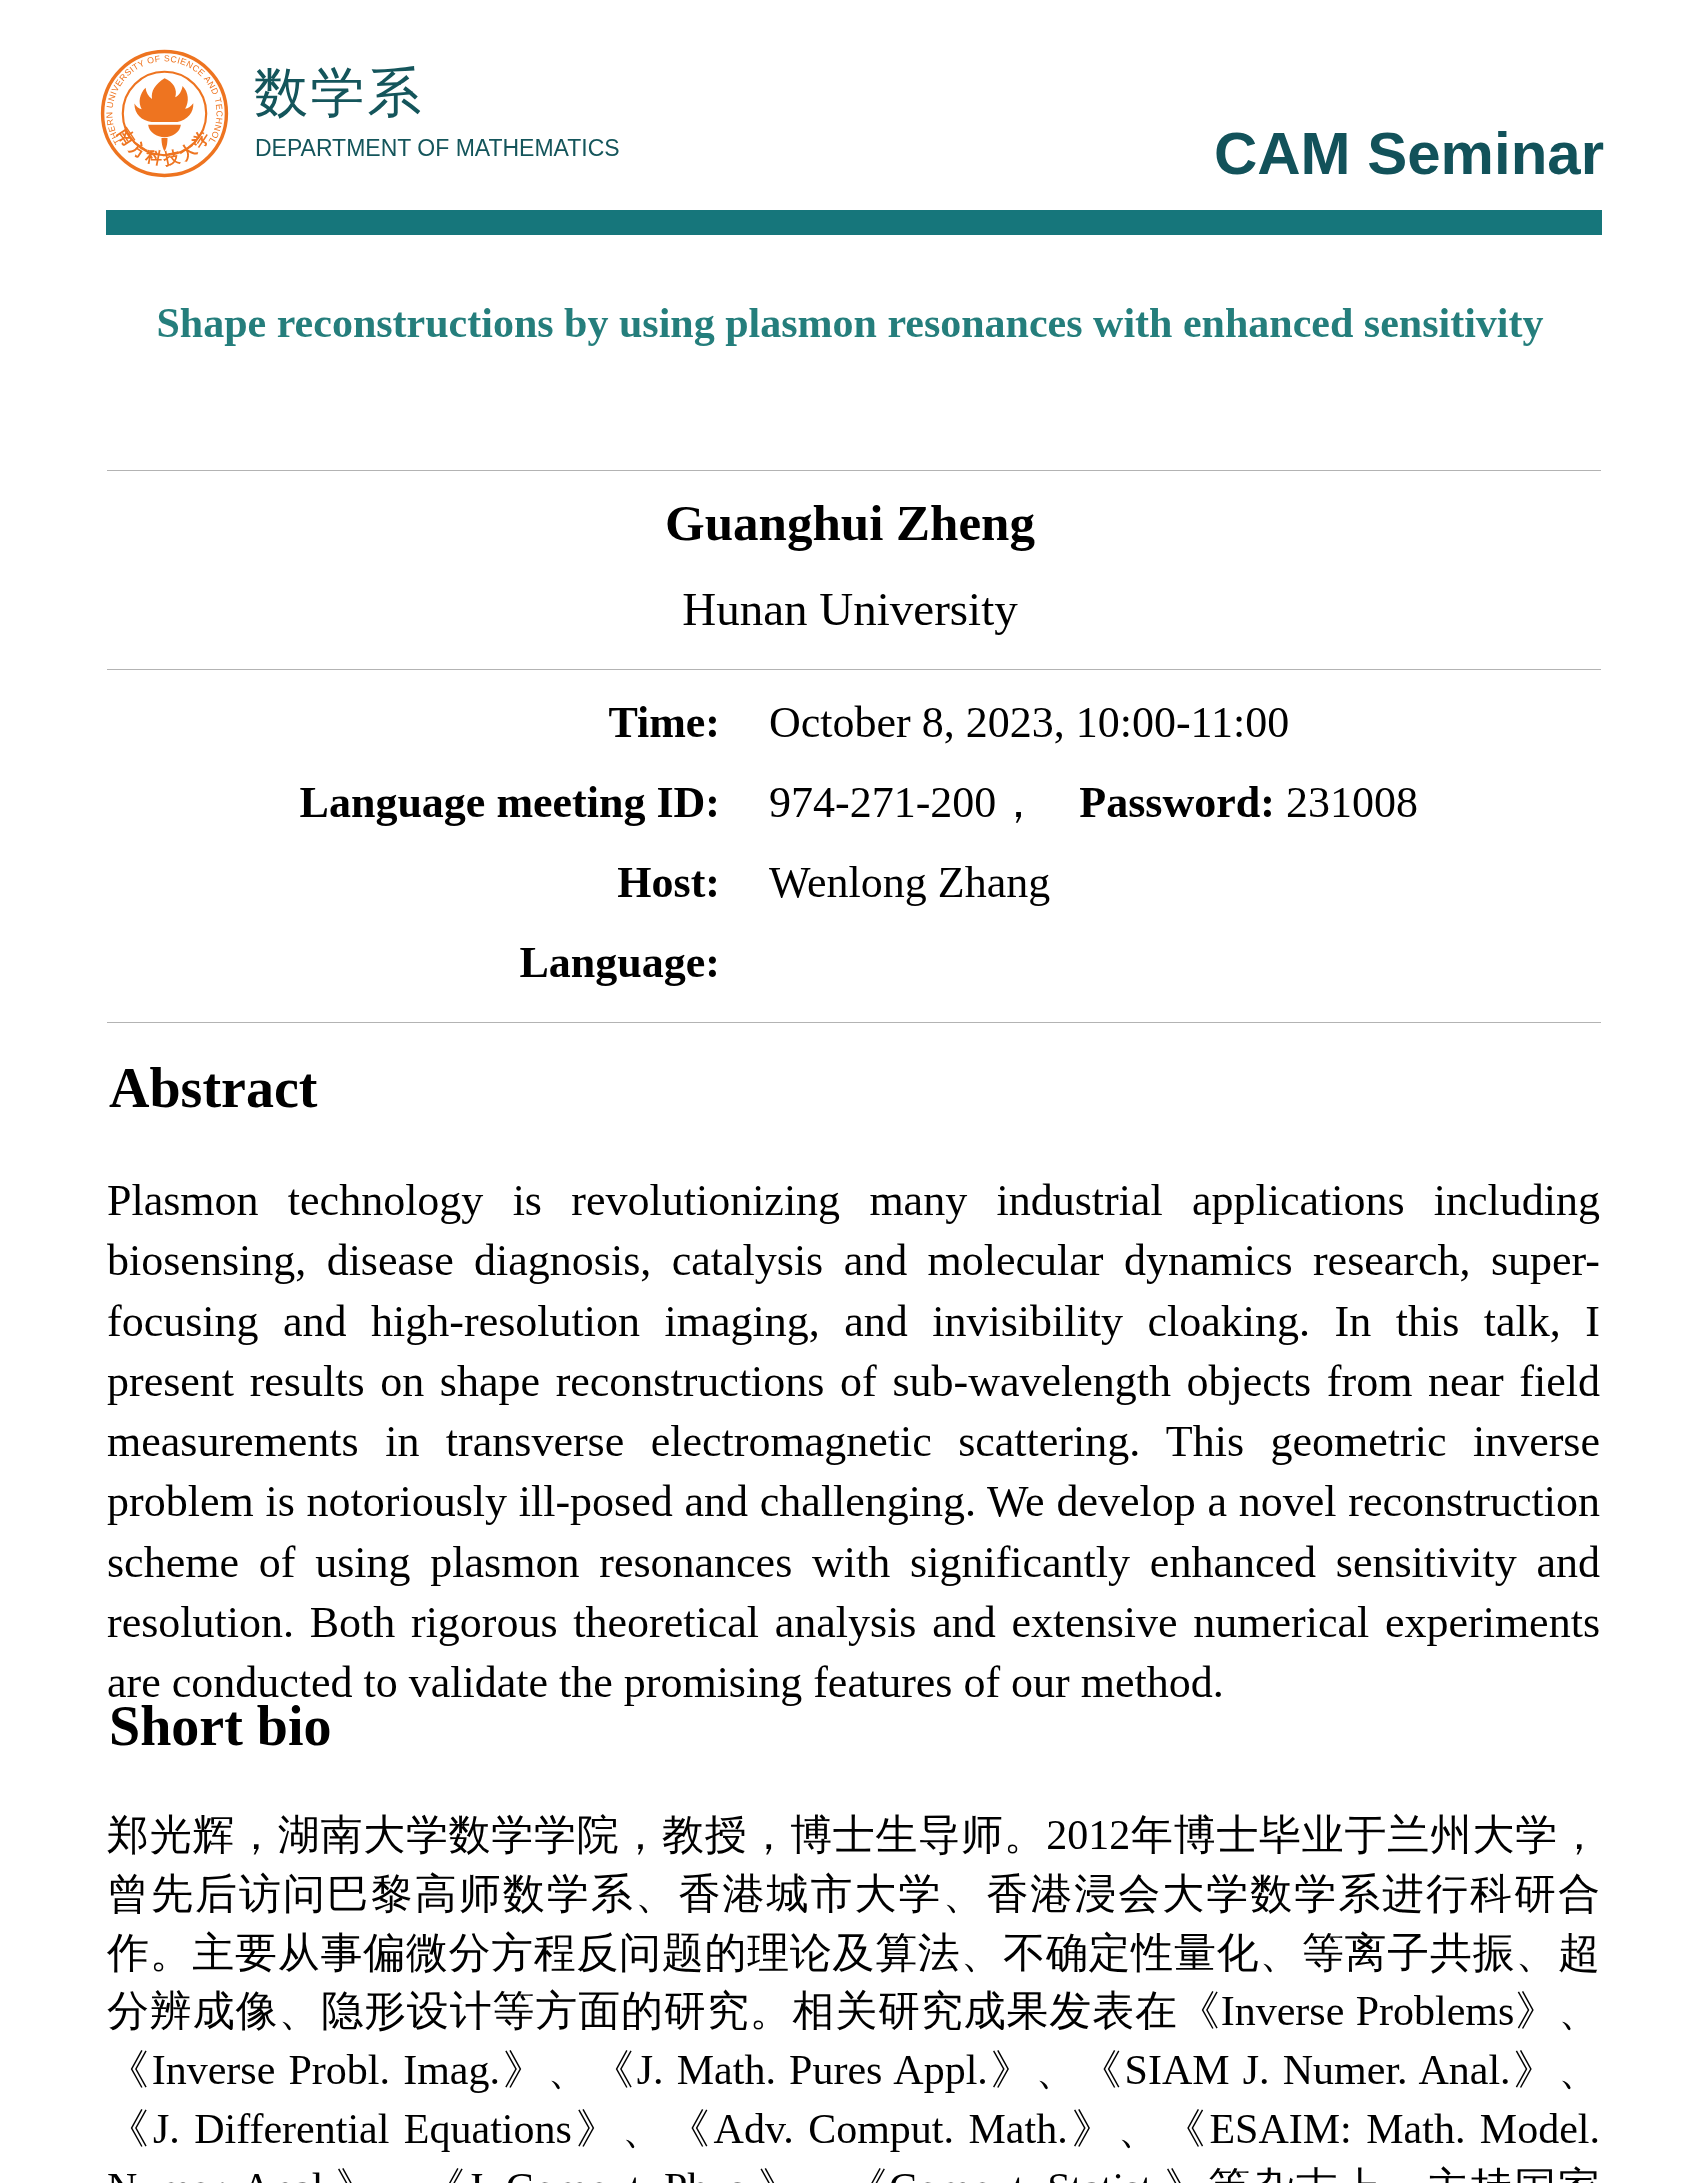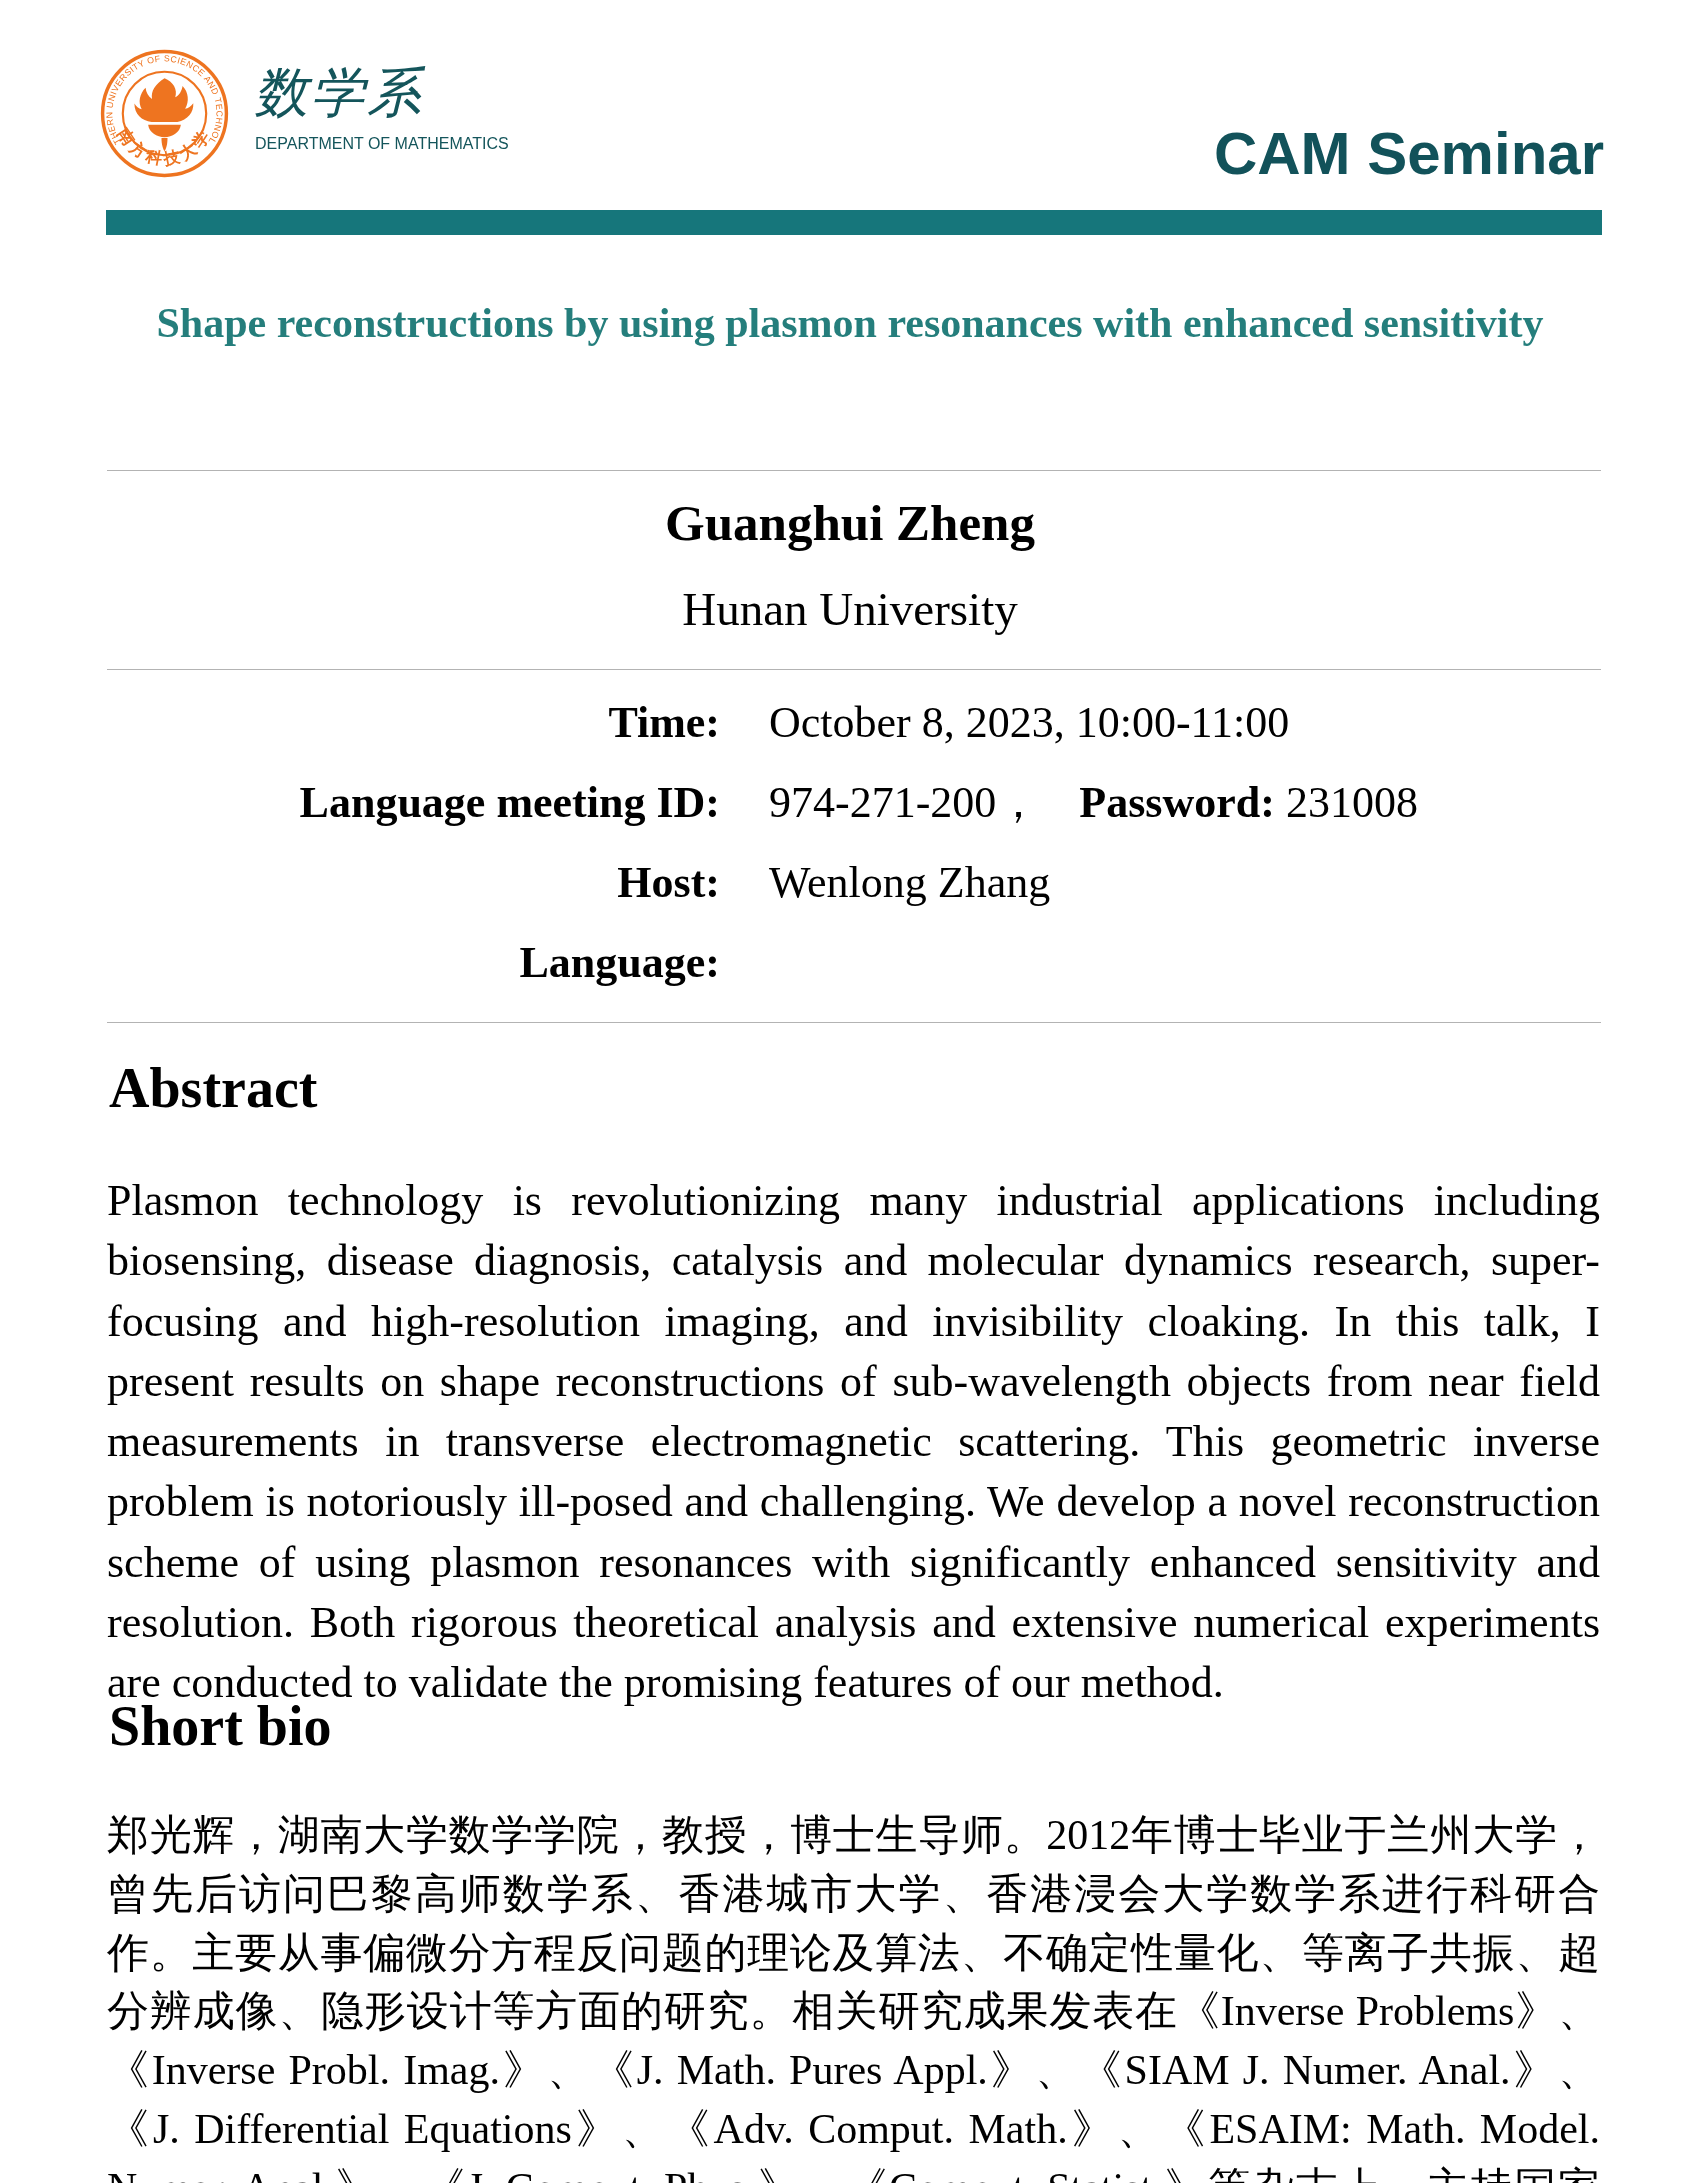--- a/index.html
+++ b/index.html
@@ -9,26 +9,26 @@
     background:#ffffff;
     overflow:hidden;
     font-family:"Liberation Serif","DejaVu Serif",serif;
     color:#000;
   }
   
   .seal{position:absolute;left:100px;top:49px;width:129px;height:129px;}
   .dept-cn{
     position:absolute;left:254px;top:66px;
     font-size:54px;line-height:1.0;letter-spacing:2.6px;
-    color:#14555b;font-weight:500;font-style:italic;
+    color:#14555b;font-weight:500;
   }
   .dept-en{
     position:absolute;left:255px;top:135px;
     font-family:"Liberation Sans","DejaVu Sans",sans-serif;
-    font-size:16px;letter-spacing:0px;color:#14555b;
+    font-size:23px;letter-spacing:0px;color:#14555b;
   }
   .seminar-series{
     position:absolute;right:96px;top:124px;
     font-family:"Liberation Sans","DejaVu Sans",sans-serif;
     font-weight:bold;font-size:60px;line-height:1;
     color:#12525a;
   }
   .bar{position:absolute;left:106px;width:1496px;height:25px;background:#16767b;}
   .bar-top{top:210px;}
   

